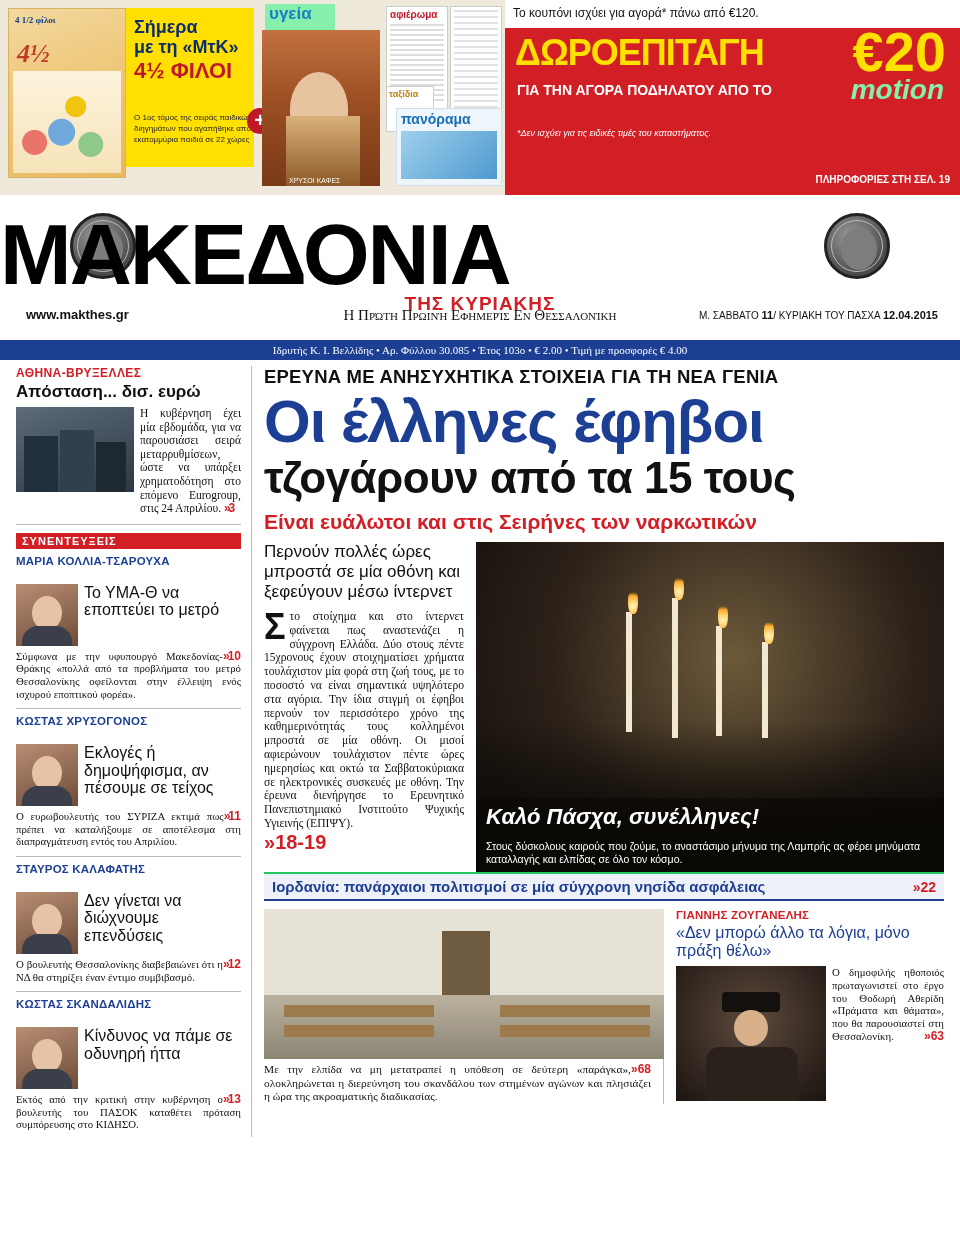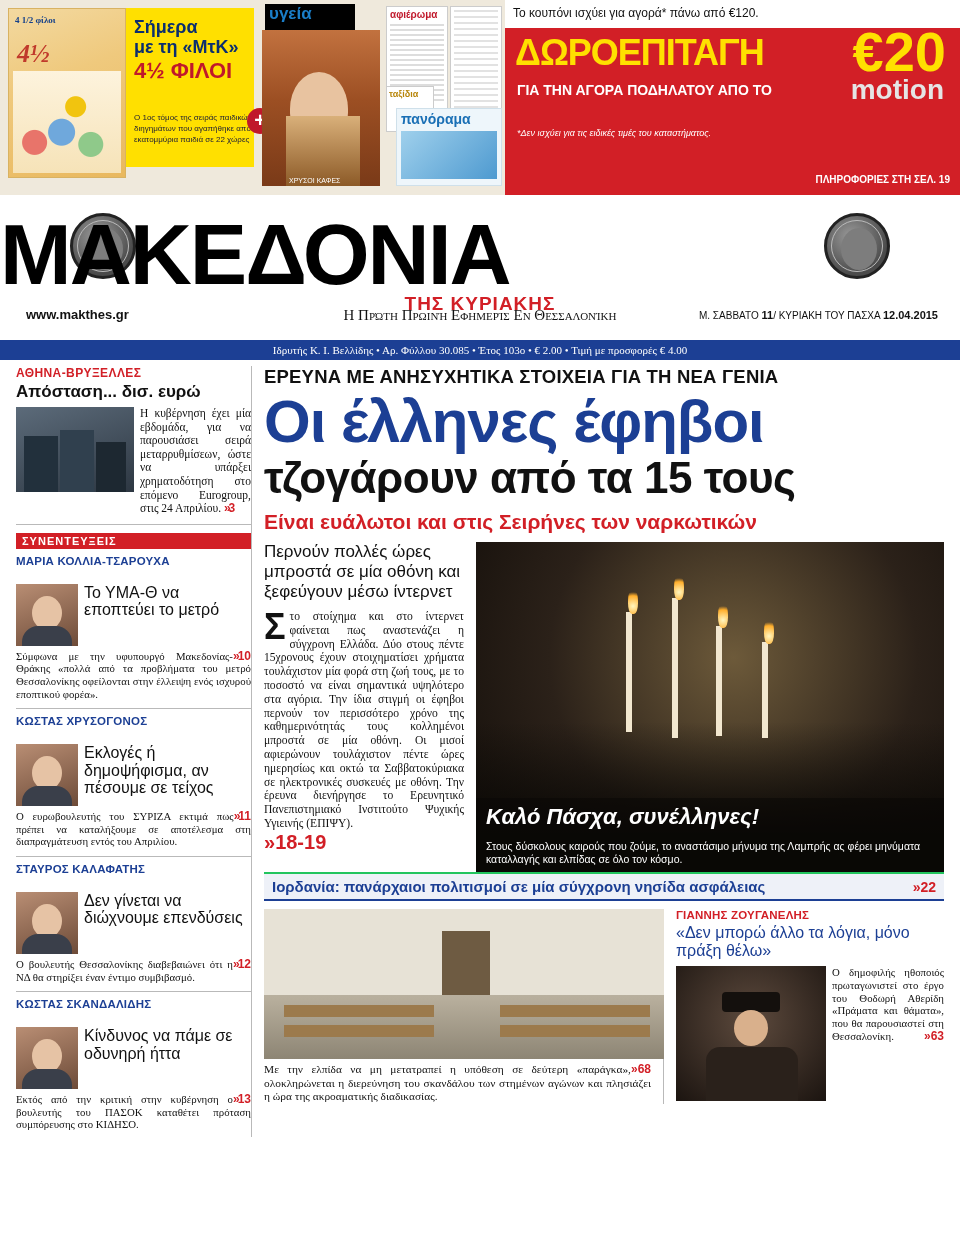--- a/index.html
+++ b/index.html
@@ -51,21 +51,21 @@
   .ad-left .mag-hair {
     position:absolute; left:262px; top:30px; width:118px; height:156px;
     background:linear-gradient(180deg,#c2723f 0%, #9c4f23 45%, #7a3a18 100%);
     overflow:hidden;
   }
   .ad-left .mag-hair .face {
     position:absolute; left:28px; top:42px; width:58px; height:74px; border-radius:50% 50% 45% 45%;
     background:#e8c3a0;
   }
   .ad-left .mag-top1 {
-    position:absolute; left:265px; top:4px; width:90px; height:26px; background:#000000;
+    position:absolute; left:265px; top:4px; width:70px; height:26px; background:#86efac;
   }
   .ad-left .mag-top1 .t { font-family:"Liberation Sans",sans-serif; color:#1a7ec8; font-weight:bold; font-size:17px; padding-left:4px;}
   .ad-left .mag-c1 {
     position:absolute; left:386px; top:6px; width:62px; height:110px; background:#fff; border:1px solid #ccc;
   }
   .ad-left .mag-c1 .t { font-family:"Liberation Sans",sans-serif; color:#c0182b; font-size:10px; font-weight:bold; padding:2px 3px;}
   .ad-left .mag-c1 .lines { margin:2px 3px; height:80px;
      background:repeating-linear-gradient(180deg,#ddd 0 2px, #fff 2px 5px); }
   .ad-left .mag-c2 {
     position:absolute; left:450px; top:6px; width:52px; height:118px; background:#fff; border:1px solid #ccc;
@@ -89,22 +89,22 @@
 
   .ad-right { width:455px; height:195px; background:#d21f26; position:relative; color:#fff; }
   .ad-right .white-band { position:absolute; left:0; top:0; width:455px; height:28px; background:#fff; color:#111;
       font-family:"Liberation Sans",sans-serif; font-size:12px; padding:6px 8px; }
   .ad-right .dw { position:absolute; left:10px; top:32px; font-family:"Liberation Sans",sans-serif; font-weight:bold;
       font-size:36px; color:#ffe000; letter-spacing:-1px; }
   .ad-right .eur { position:absolute; right:14px; top:24px; font-family:"Liberation Sans",sans-serif; font-weight:bold;
       font-size:56px; color:#ffe000; line-height:56px;}
   .ad-right .sub { position:absolute; left:12px; top:82px; font-family:"Liberation Sans",sans-serif; font-weight:bold;
       font-size:14px; color:#fff;}
-  .ad-right .motion { position:absolute; right:16px; top:74px; font-family:"Liberation Sans",sans-serif; 
-      font-weight:bold; font-size:28px; color:#e5e5e5;}
+  .ad-right .motion { position:absolute; right:16px; top:74px; font-family:"Liberation Sans",sans-serif; font-style:italic;
+      font-weight:bold; font-size:28px; color:#86efac;}
   .ad-right .note2 { position:absolute; left:12px; top:128px; font-family:"Liberation Sans",sans-serif; font-size:9px; font-style:italic; color:#fff;}
   .ad-right .info { position:absolute; right:10px; bottom:10px; font-family:"Liberation Sans",sans-serif; font-weight:bold; font-size:10px; color:#fff;}
 
   
   .masthead { position:relative; width:960px; height:145px; background:#fff; }
   .mh-title {
     position:absolute; left:0; right:0; top:16px; text-align:left;
     font-family:"Liberation Sans", sans-serif; font-weight:bold;
     font-size:86px; letter-spacing:-2px; line-height:86px; color:#000;
   }
@@ -128,21 +128,21 @@
   .mh-date { position:absolute; right:22px; top:114px; font-family:"Liberation Sans",sans-serif; font-size:10px; color:#111; }
   .mh-date b { font-size:11px; }
 
   .blue-bar {
     width:960px; height:20px; background:#1c3f94; color:#fff;
     font-family:"Liberation Serif", serif; font-size:11px; text-align:center; line-height:20px;
   }
 
   
   .content { display:flex; width:960px; padding:6px 16px 0 16px; }
-  .col-left { width:236px; border-right:1px solid #b9b9b9; }
+  .col-left { width:236px; padding-right:10px; border-right:1px solid #b9b9b9; }
   .col-main { width:692px; padding-left:12px; }
 
   
   .lead-kicker { font-family:"Liberation Sans",sans-serif; font-weight:bold; font-size:12px; color:#d21f26; letter-spacing:.4px;}
   .lead-head { font-family:"Liberation Sans",sans-serif; font-weight:bold; font-size:17px; color:#111; margin-top:2px; line-height:19px;}
   .lead-body { display:flex; margin-top:6px; }
   .lead-photo { width:118px; height:85px; background:linear-gradient(160deg,#5c6b7a,#2d3742); flex:none; position:relative; overflow:hidden;}
   .lead-photo .p1 { position:absolute; left:8px; bottom:0; width:34px; height:56px; background:#22303c;}
   .lead-photo .p2 { position:absolute; left:44px; bottom:0; width:34px; height:62px; background:#30404e;}
   .lead-photo .p3 { position:absolute; left:80px; bottom:0; width:30px; height:50px; background:#1d2831;}

